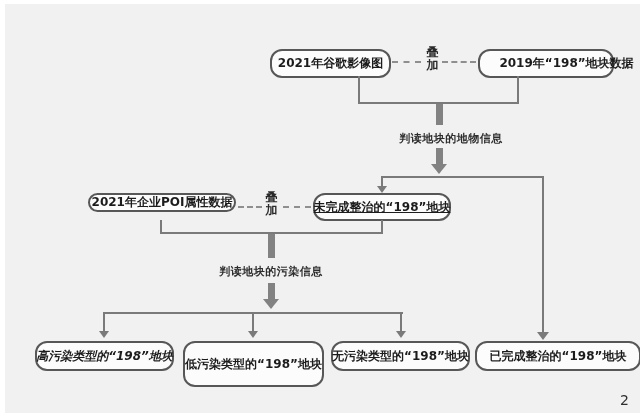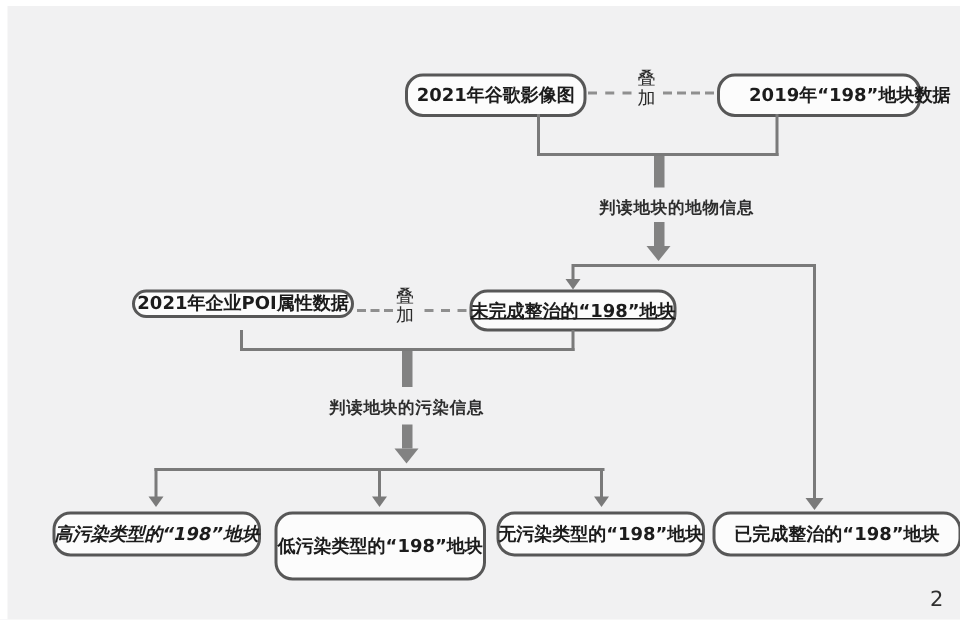--- a/index.html
+++ b/index.html
@@ -26,22 +26,22 @@
     border-left:8px solid transparent;border-right:8px solid transparent;
     border-top:10px solid #828282;
   }
   .tri-small{
     position:absolute;width:0;height:0;
     border-left:5px solid transparent;border-right:5px solid transparent;
     border-top:7px solid #7a7a7a;
   }
   .tri-small.wide{border-left-width:6px;border-right-width:6px;border-top-width:8px;}
   .overlay-label{
-    position:absolute;width:15px;font-size:12px;line-height:13px;font-weight:normal;
-    color:#2a2a2a;word-break:break-all;text-align:left;
+    position:absolute;width:15px;font-size:12px;line-height:13px;font-weight:bold;
+    color:#2a2a2a;word-break:break-all;text-align:center;
   }
   .caption{
     position:absolute;font-size:11px;font-weight:bold;color:#2e2e2e;
     text-align:center;letter-spacing:0.5px;white-space:nowrap;width:114px;
   }
   .page-num{position:absolute;left:620px;top:392px;font-size:14px;color:#2f2f2f;}
 
   
   #n-google{left:270px;top:49px;width:121px;height:29px;}
   #n-parcel2019{left:478px;top:49px;width:136px;height:29px;padding-left:41px;}

